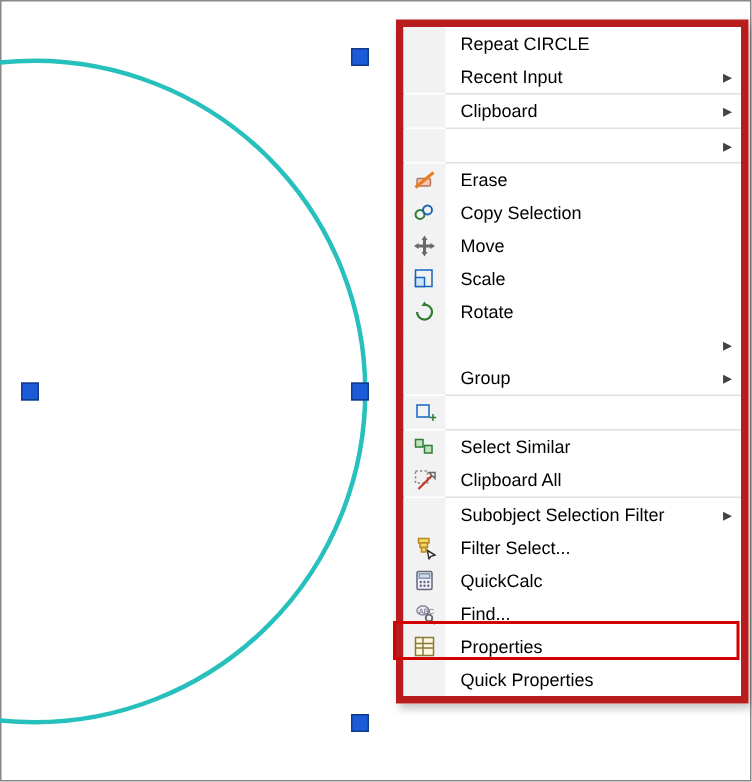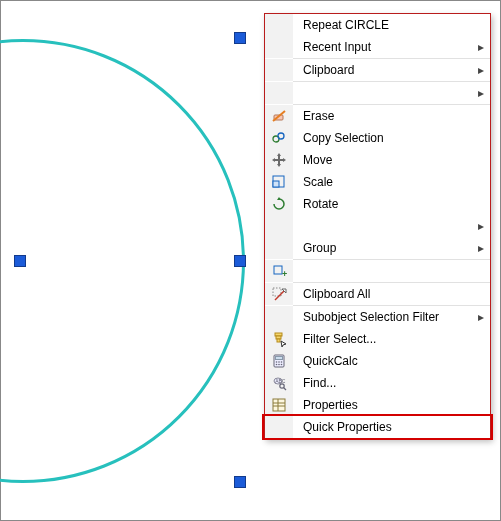--- a/index.html
+++ b/index.html
@@ -1,19 +1,19 @@
 <!DOCTYPE html>
 <html><head>
 <meta charset="utf-8">
 <style>
   html,body{margin:0;padding:0;width:501px;height:521px;background:#fff;overflow:hidden;font-family:"Segoe UI",Tahoma,sans-serif;font-size:12px;color:#000}
   .stage{position:absolute;inset:0;border:1px solid #888}
   .circle{position:absolute;width:438px;height:438px;border:3px solid #27c0bd;border-radius:50%;left:-200px;top:38px}
   .grip{position:absolute;width:10px;height:10px;background:#1b5bd8;border:1px solid #123a8c}
-  .menu{position:absolute;top:12px;left:263px;width:225px;background:#fff;border:1px solid #b91c1c;box-shadow:2px 3px 6px rgba(0,0,0,.25)}
+  .menu{position:absolute;top:12px;left:263px;width:225px;background:#fff;border:5px solid #b91c1c;box-shadow:2px 3px 6px rgba(0,0,0,.25)}
   .menu .row{display:flex;align-items:center;height:22px;position:relative}
   .menu .gut{width:28px;height:100%;background:#f2f2f2;display:flex;align-items:center;justify-content:center;flex:none}
   .menu .lbl{padding-left:10px;flex:1;white-space:nowrap}
   .menu .arrow{position:absolute;right:6px;top:50%;transform:translateY(-50%);color:#444}
   .menu .sep{height:0;border-top:1px solid #e1e1e1;margin-left:28px}
   .menu .gutline{height:0;background:#f2f2f2;width:28px}
   .hl{position:absolute;border:2px solid #d30000;pointer-events:none}
   svg{display:block}
 </style>
 </head>
@@ -112,20 +112,29 @@
             <rect x="3" y="3" width="8" height="8" fill="none" stroke="#1565c0"></rect>
             <text x="11" y="14" font-size="9" fill="#2e7d32" font-weight="bold">+</text>
           </svg>
         </div>
       </div>
       <div class="gutline"></div>
       <div class="sep"></div>
       <div class="row">
         <div class="gut">
           <svg width="16" height="16" viewBox="0 0 16 16">
+            <rect x="2" y="3" width="5" height="5" fill="#bfe3bf" stroke="#2e7d32"></rect>
+            <rect x="8" y="7" width="5" height="5" fill="#bfe3bf" stroke="#2e7d32"></rect>
+          </svg>
+        </div>
+        <div class="lbl">Select Similar</div>
+      </div>
+      <div class="row">
+        <div class="gut">
+          <svg width="16" height="16" viewBox="0 0 16 16">
             <rect x="2" y="2" width="8" height="8" fill="none" stroke="#888" stroke-dasharray="1.5"></rect>
             <line x1="4" y1="14" x2="14" y2="4" stroke="#c0392b" stroke-width="1.5"></line>
             <polygon points="11,3 15,3 15,7" fill="#fff" stroke="#666"></polygon>
           </svg>
         </div>
         <div class="lbl">Clipboard All</div>
       </div>
       <div class="gutline"></div>
       <div class="sep"></div>
       <div class="row">

